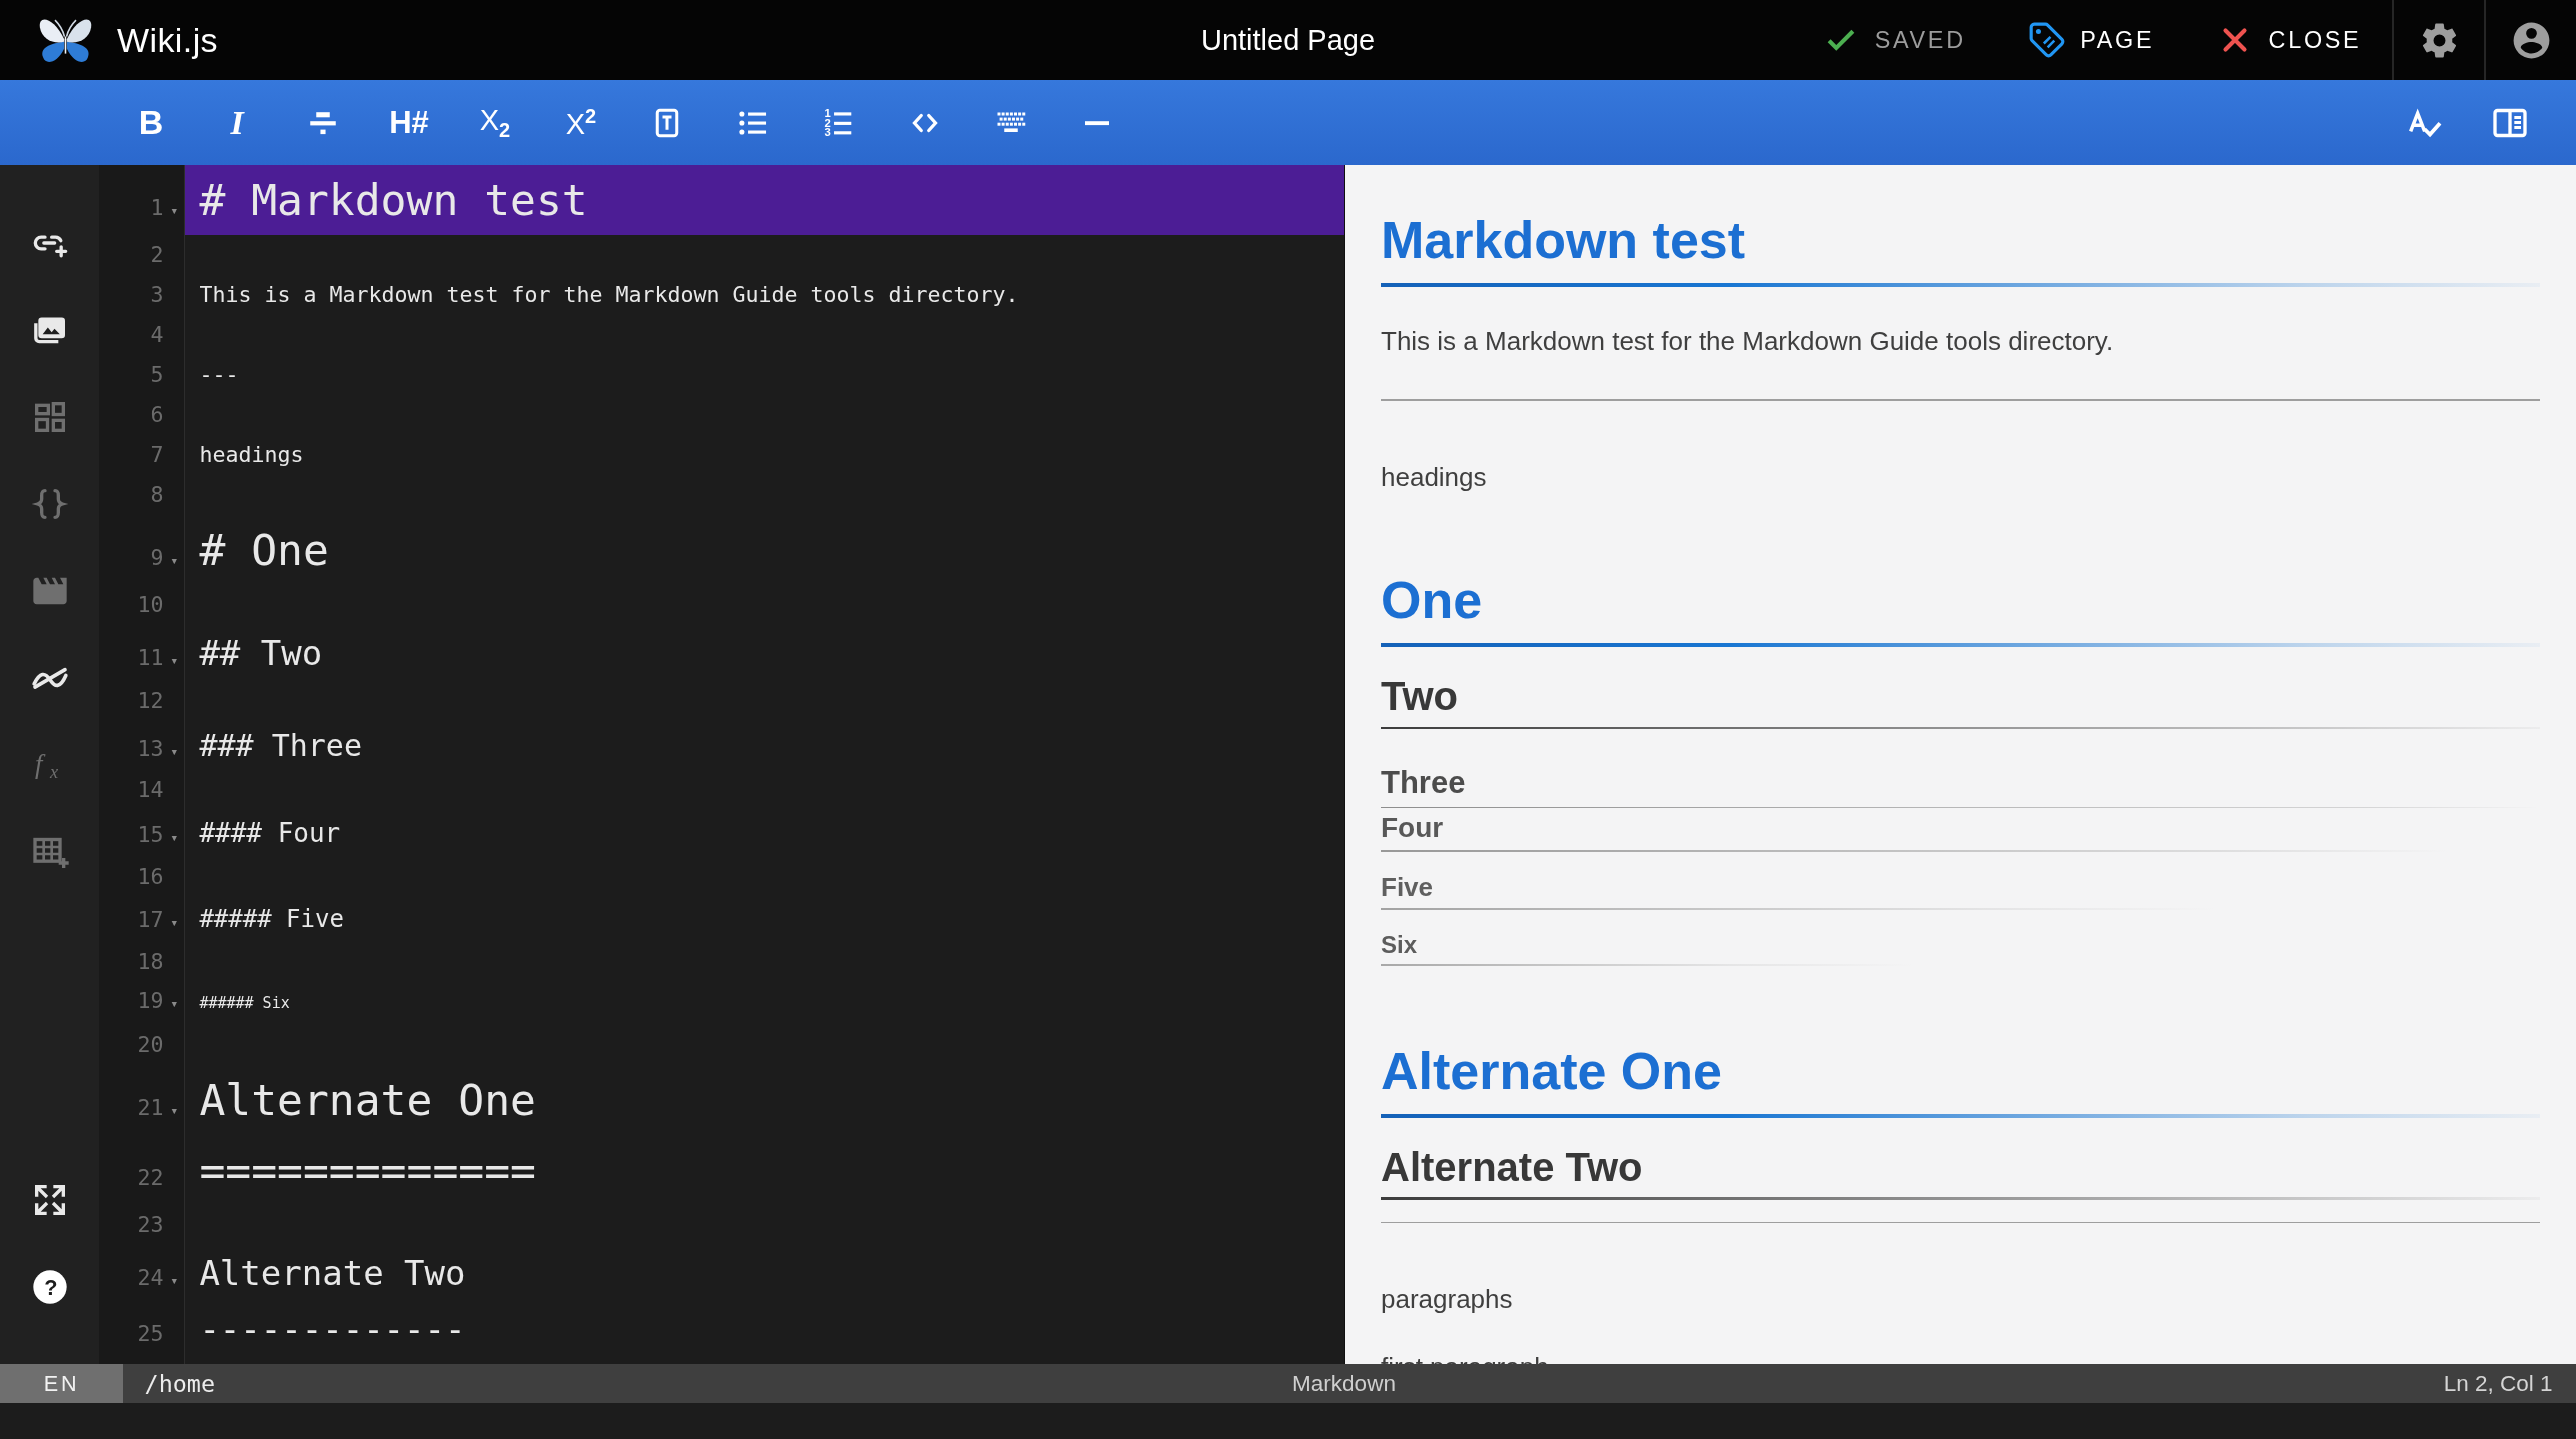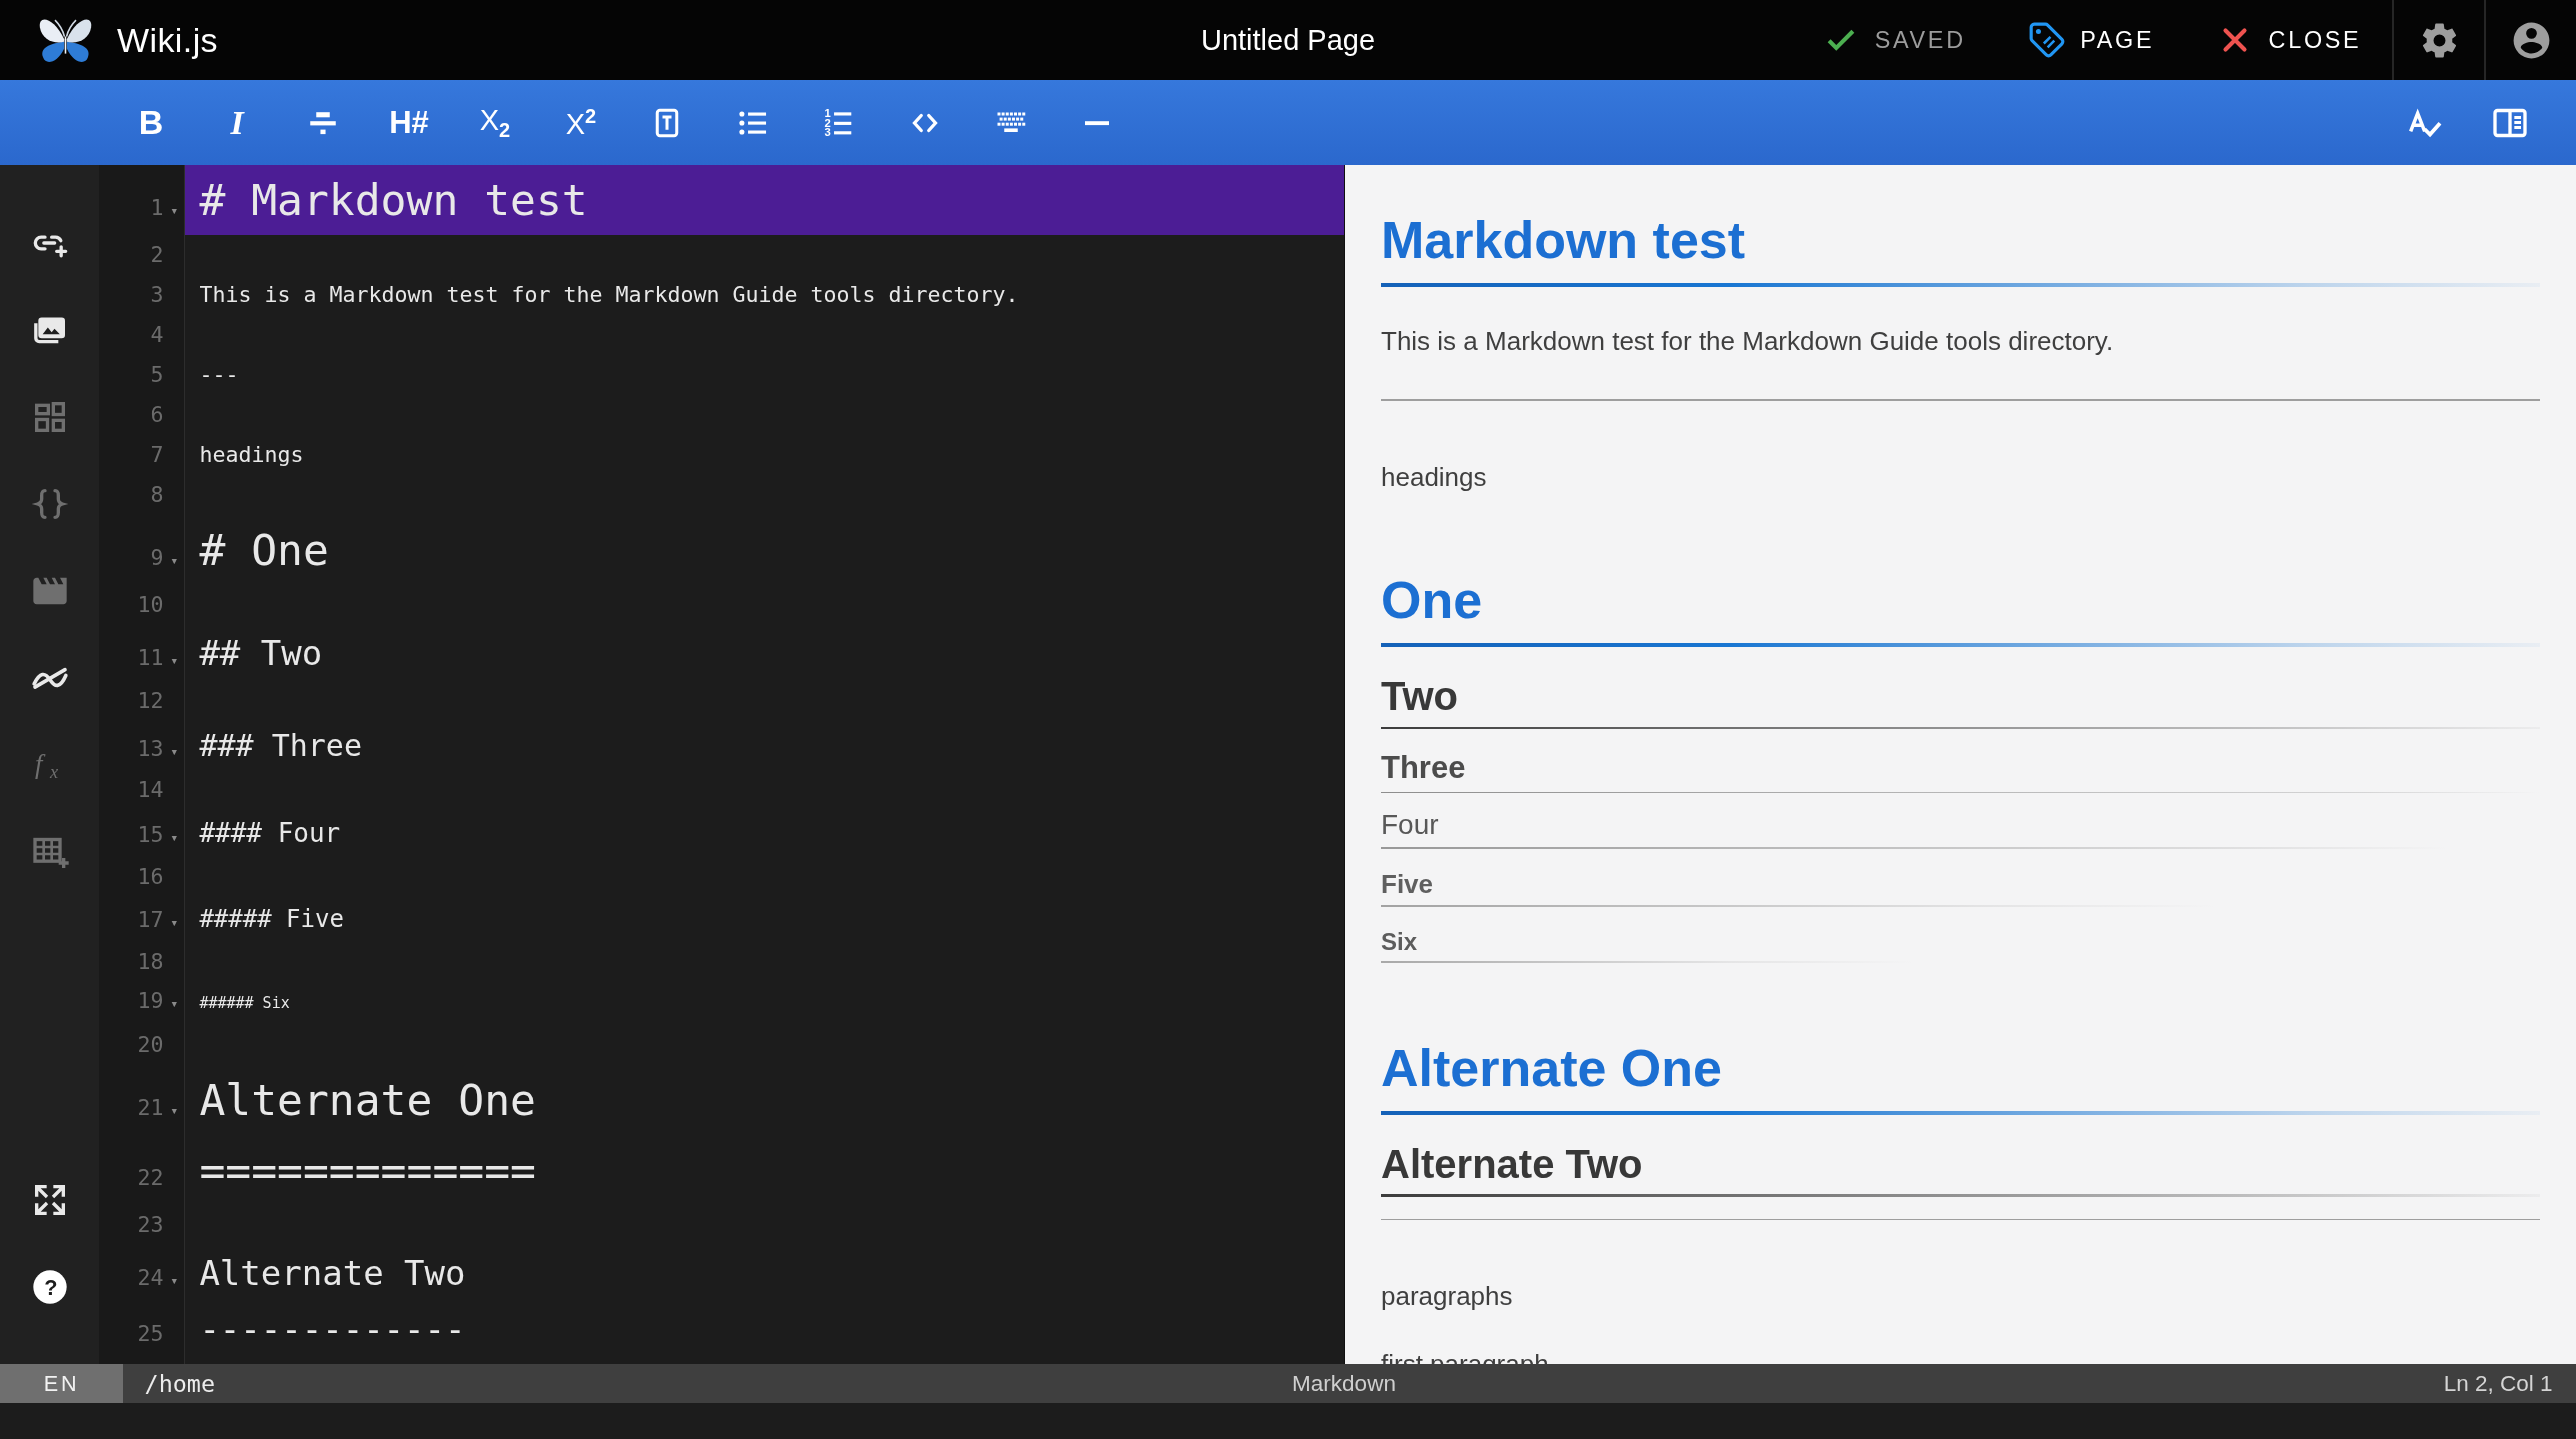--- a/index.html
+++ b/index.html
@@ -59,22 +59,22 @@
   .sz-h5 { font-size:24px; line-height:45px; }
   .sz-h6 { font-size:15px; line-height:43px; }
   .ed-line.active .ed-code { background:#4c1d95; }
 
   
   .preview { flex:1; background:#f4f4f5; border-left:1.8px solid #101010; overflow:hidden;
              padding:32px 36px 0 36px; color:#3f3f3f; }
   .pv-h1 .txt { font-size:52px; line-height:59px; font-weight:700; color:#1c6fd2; margin-top:76px; }
   .pv-h1:first-child .txt { margin-top:14.4px; }
   .pv-h2 .txt { font-size:40px; line-height:45px; font-weight:700; color:#383838; margin-top:27px; }
-  .pv-h3 .txt { font-size:31px; line-height:36px; font-weight:700; color:#4c4c4c; margin-top:21px; }
-  .pv-h4 .txt { font-size:28px; line-height:32px; font-weight:400; color:#585858; margin-top:16px; }
+  .pv-h3 .txt { font-size:31px; line-height:36px; font-weight:700; color:#4c4c4c; margin-top:36px; }
+  .pv-h4 .txt { font-size:28px; line-height:32px; font-weight:700; color:#585858; margin-top:4px; }
   .pv-h5 .txt { font-size:26px; line-height:31px; font-weight:700; color:#5f5f5f; margin-top:20px; }
   .pv-h6 .txt { font-size:24px; line-height:29px; font-weight:700; color:#5c5c5c; margin-top:20px; }
   .rule { width:100%; }
   .rule-h1 { height:4.5px; margin-top:12.6px;
              background:linear-gradient(to right,#1461b8 0%,#1976d2 30%,rgba(25,118,210,.25) 80%,rgba(25,118,210,.05) 100%); }
   .rule-h2 { height:2.7px; margin-top:7.2px;
              background:linear-gradient(to right,#3c3c3c 0%,rgba(90,90,90,.35) 75%,rgba(90,90,90,.05) 100%); }
   .rule-h3 { height:1.8px; margin-top:5.4px;
              background:linear-gradient(to right,#8d8d8d 0%,rgba(141,141,141,.3) 85%,rgba(141,141,141,0) 100%); }
   .rule-h4 { height:1.8px; margin-top:5.4px;

